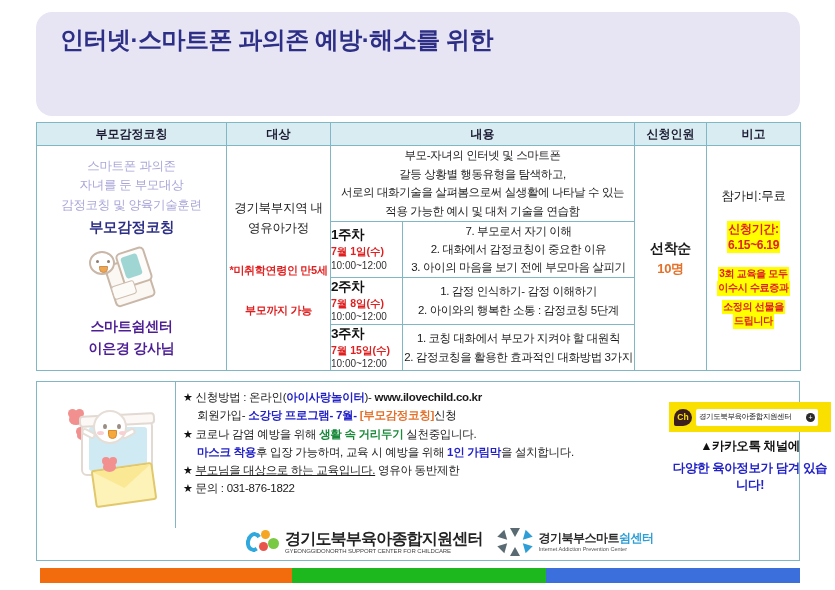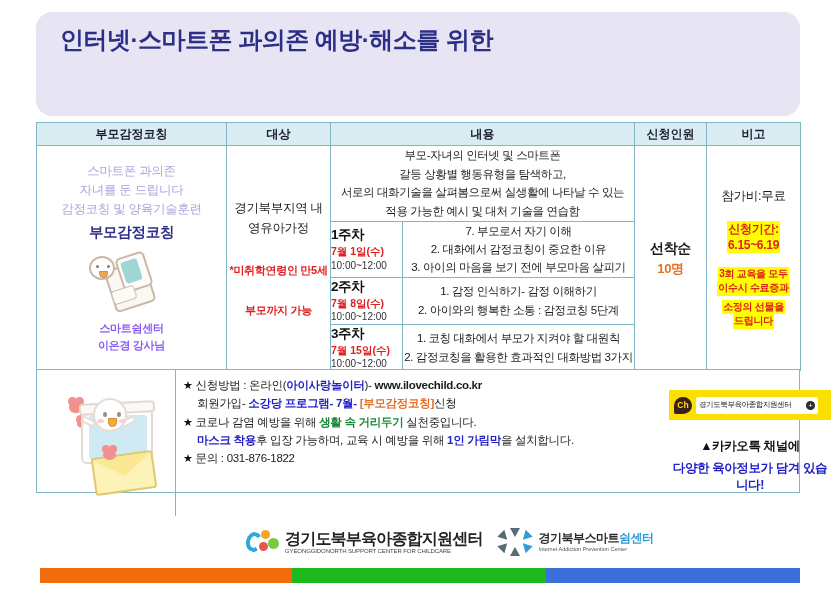--- a/index.html
+++ b/index.html
@@ -78,22 +78,22 @@
     letter-spacing: -0.3px;
   }
   .prog-title {
     color: #2c2f85;
     font-size: 14.5px;
     font-weight: bold;
     margin-top: 3px;
     letter-spacing: -0.3px;
   }
   .prog-center {
-    color: #8b5cf6;
-    font-size: 11px;
+    color: #4c1d95;
+    font-size: 14px;
     font-weight: bold;
     line-height: 1.6;
     letter-spacing: -0.3px;
   }
 
   
   .phone-ill {
     position: relative;
     width: 86px; height: 62px;
     margin: 8px auto 8px;
@@ -205,22 +205,22 @@
     font-weight: bold;
     font-size: 10px;
     line-height: 1.45;
     padding: 0 1px;
     margin-top: 14px;
   }
 
   
   .notes-box {
     position: absolute;
-    left: 36px; top: 369px;
-    width: 764px; height: 124px;
+    left: 36px; top: 381px;
+    width: 764px; height: 180px;
     border: 1px solid #7fb8c4;
     background: #ffffff;
   }
   .notes-divider {
     position: absolute;
     left: 138px; top: 0;
     width: 1px; height: 146px;
     background: #7fb8c4;
   }
 
@@ -360,21 +360,21 @@
     padding: 0 3px;
   }
   .kakao-field span.txt { font-size: 7.5px; color: #111; letter-spacing: -0.4px; }
   .kakao-plus {
     width: 9px; height: 9px; background: #2b2b2b; border-radius: 50%;
     color: #fff; font-size: 7px; line-height: 9px; text-align: center;
     flex: 0 0 auto;
   }
   .kakao-cap1 {
     text-align: center; font-size: 12.5px; color: #111;
-    font-weight: bold; margin-top: 18px; letter-spacing: -0.4px;
+    font-weight: bold; margin-top: 6px; letter-spacing: -0.4px;
   }
   .kakao-cap2 {
     text-align: center; font-size: 12.5px; color: #2222c8;
     font-weight: bold; margin-top: 5px; letter-spacing: -0.4px;
   }
 
   
   .footer { position: absolute; left: 0; top: 528px; width: 835px; height: 62px; }
   .logos {
     position: absolute; left: 246px; top: 0;
@@ -449,21 +449,21 @@
       <th>대상</th>
       <th colspan="2">내용</th>
       <th>신청인원</th>
       <th>비고</th>
     </tr>
 
     <tr>
 
       <td rowspan="4" class="prog-col">
         <div class="prog-sub">스마트폰 과의존</div>
-        <div class="prog-sub">자녀를 둔 드립니다</div>
+        <div class="prog-sub">자녀를 둔 부모대상</div>
         <div class="prog-sub">감정코칭 및 양육기술훈련</div>
         <div class="prog-title">부모감정코칭</div>
 
         <div class="phone-ill">
           <div class="ph-body"></div>
           <div class="ph-screenpart"></div>
           <div class="ph-screen"></div>
           <div class="ph-keys"></div>
           <div class="ph-face">
             <span class="ph-eye l"></span>
@@ -567,20 +567,21 @@
           <div class="m-env-flap"></div>
         </div>
       <div class="m-env-heart"></div>
     </div>
 
     <div class="notes-list">
         <div class="nline"><span class="star">★</span><span>신청방법 : 온라인(</span><span class="blue">아이사랑놀이터</span><span>)- </span><span style="font-weight: bold;">www.ilovechild.co.kr</span></div>
         <div class="nline"><span class="indent"></span><span>회원가입- </span><span class="blue">소강당 프로그램- 7월-</span><span> </span><span class="orange">[부모감정코칭]</span><span>신청</span></div>
         <div class="nline"><span class="star">★</span><span>코로나 감염 예방을 위해 </span><span class="green">생활 속 거리두기</span><span> 실천중입니다.</span></div>
         <div class="nline"><span class="indent"></span><span class="blue">마스크 착용</span><span>후 입장 가능하며, 교육 시 예방을 위해 </span><span class="blue">1인 가림막</span><span>을 설치합니다.</span></div>
+        <div class="nline"><span class="star">★</span><span class="uline">부모님을 대상으로 하는 교육입니다.</span><span> 영유아 동반제한</span></div>
         <div class="nline"><span class="star">★</span><span>문의 : 031-876-1822</span></div>
       </div>
 
     <div class="kakao-wrap">
       <div class="kakao-bar">
         <div class="kakao-ch">Ch</div>
         <div class="kakao-field">
           <span class="txt">경기도북부육아종합지원센터</span>
           <span class="kakao-plus">+</span>
         </div>

